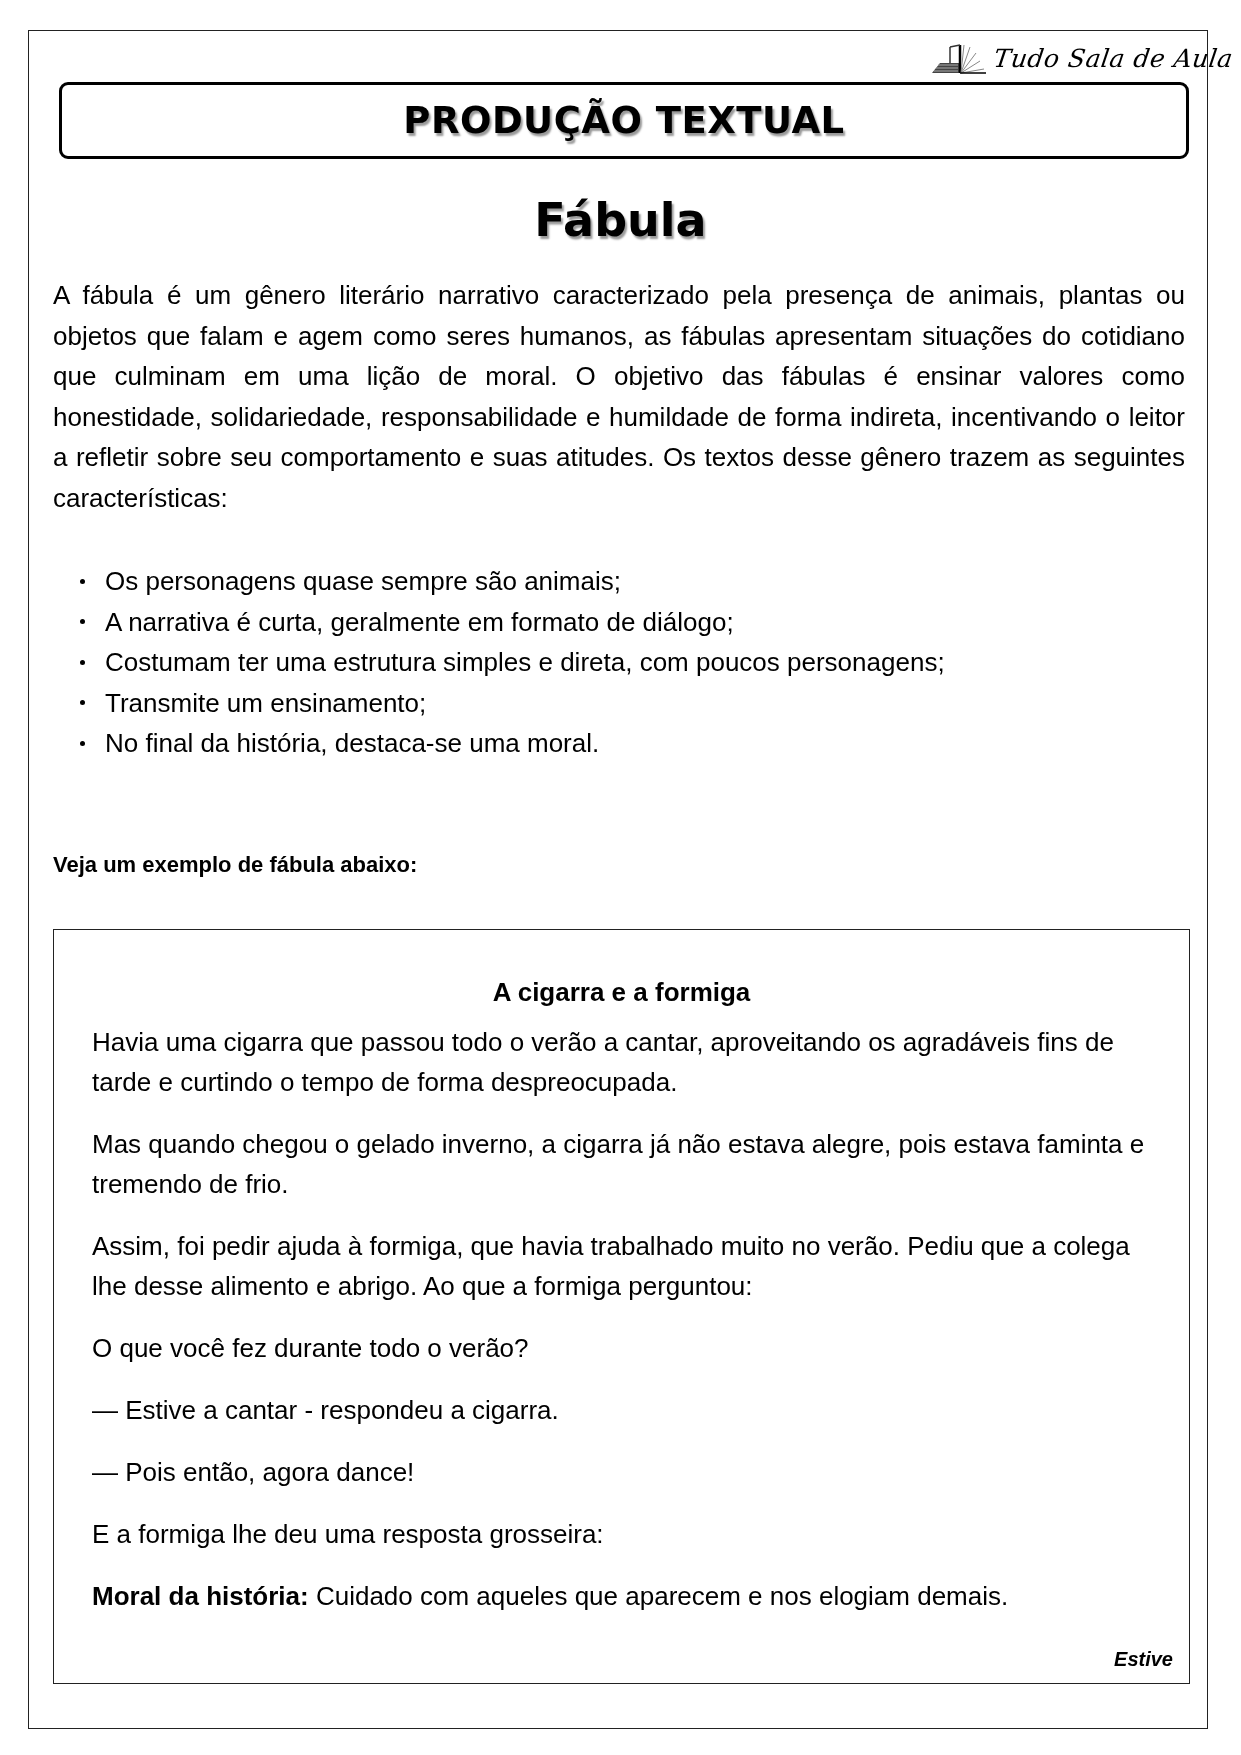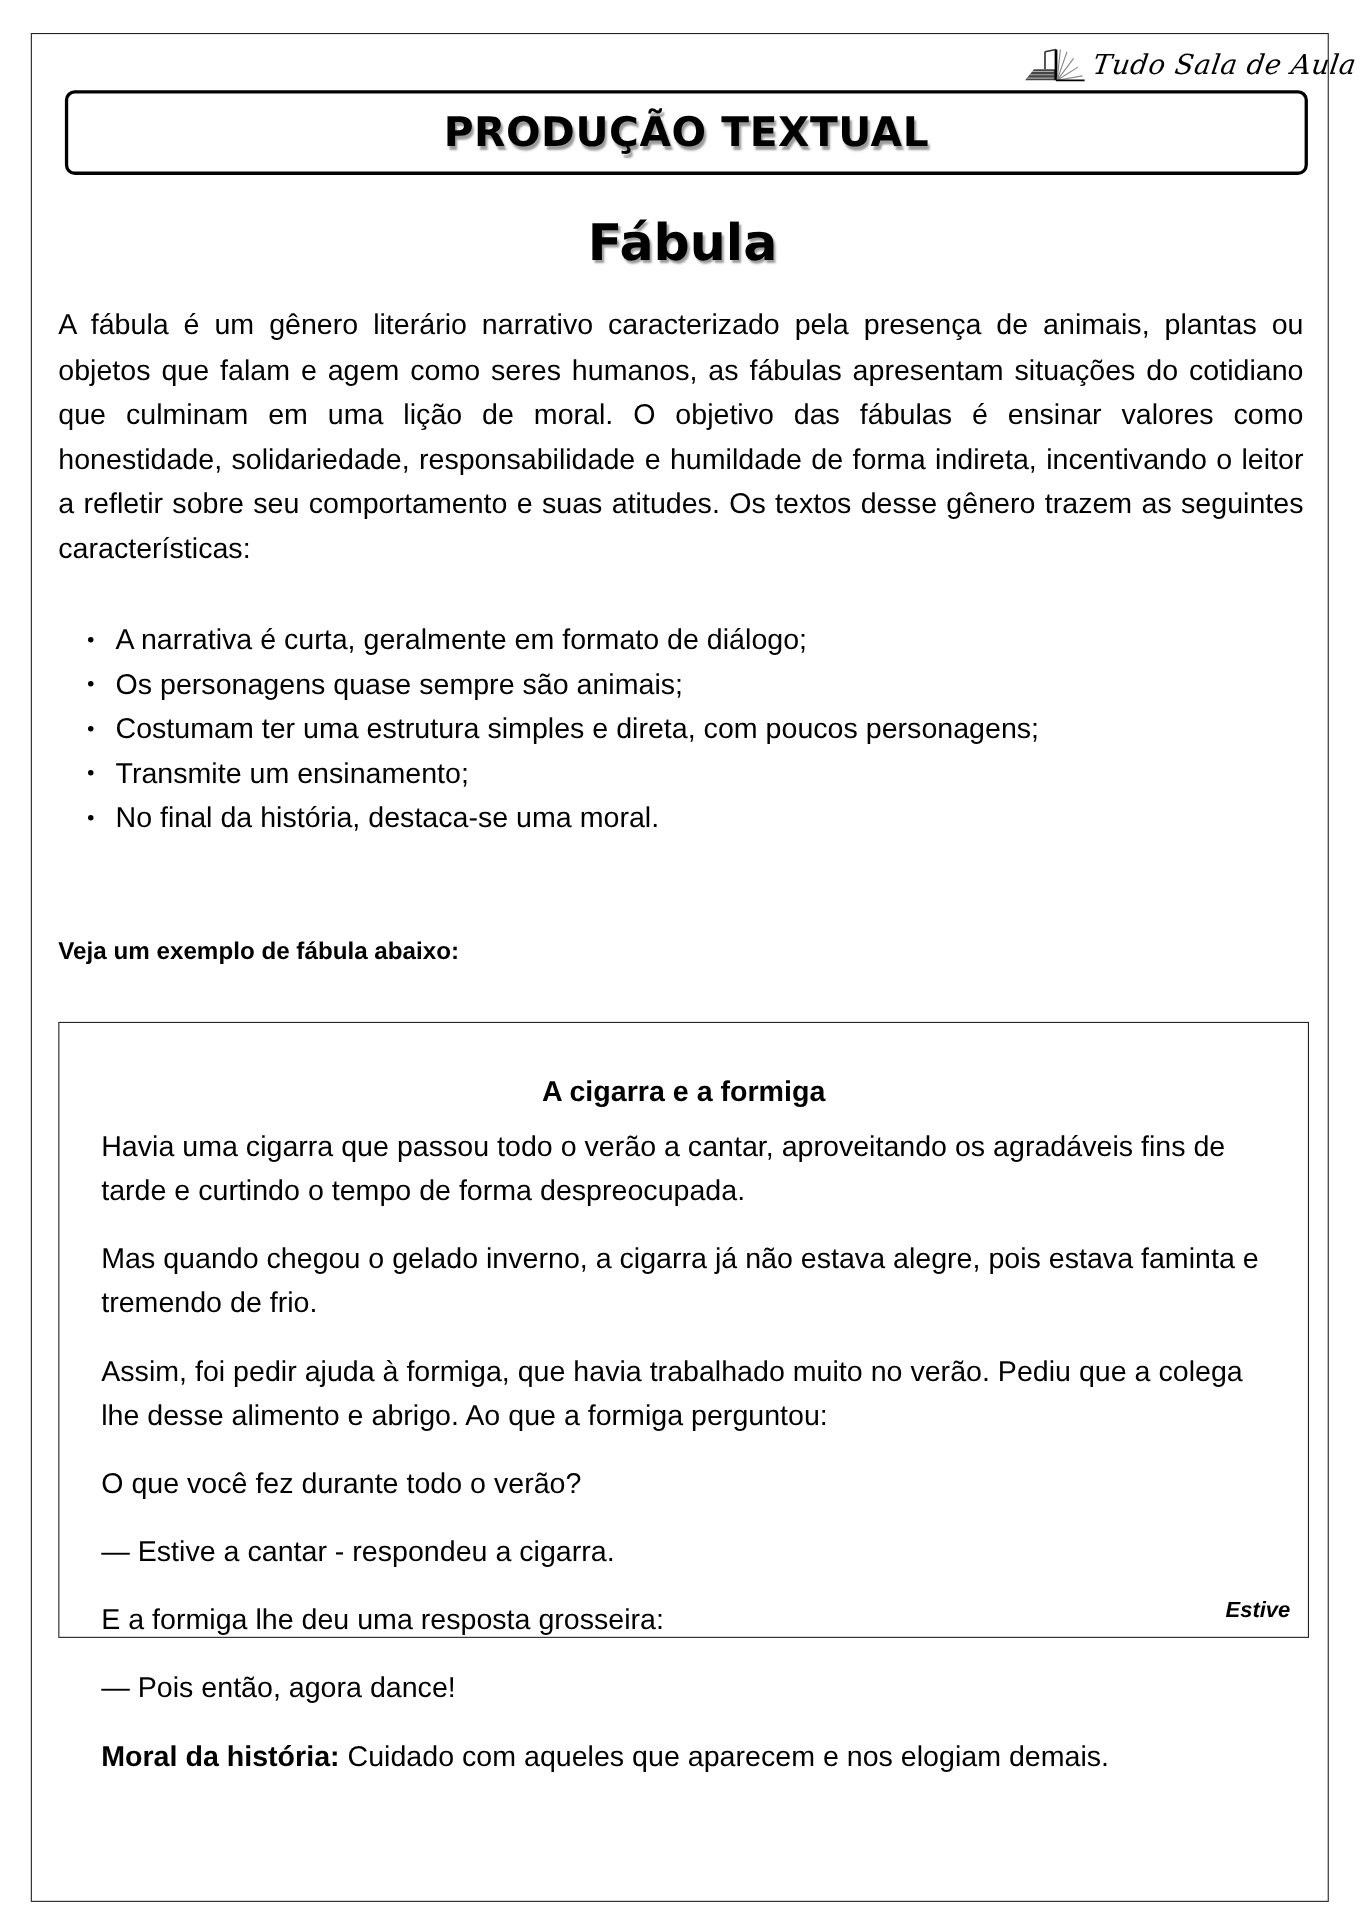--- a/index.html
+++ b/index.html
@@ -20,21 +20,21 @@
                 font-family: "DejaVu Sans", sans-serif; font-weight: bold; font-size: 46px;
                 text-shadow: 2px 3px 2px #9a9a9a; }
     .intro { position: absolute; left: 53px; top: 275px; width: 1132px; font-size: 26px;
              line-height: 40.5px; text-align: justify; margin: 0; }
     .features { position: absolute; left: 78px; top: 561px; margin: 0; padding: 0; list-style: none;
                 font-size: 26px; line-height: 40.5px; }
     .features li { display: flex; align-items: center; }
     .bullet { display: inline-block; width: 5px; height: 5px; border-radius: 50%; background: #000;
               margin-right: 20px; margin-left: 2px; }
     .example-label { position: absolute; left: 53px; top: 852px; font-size: 22px; font-weight: bold; text-align: right; }
-    .story-box { position: absolute; left: 53px; top: 929px; width: 1137px; height: 560px;
+    .story-box { position: absolute; left: 53px; top: 929px; width: 1137px; height: 755px;
                  border: 1.5px solid #222; box-sizing: border-box; }
     .story-title { position: absolute; left: 0; width: 100%; top: 47px; text-align: center;
                    font-size: 26px; font-weight: bold; }
     .story-body { position: absolute; left: 38px; top: 92px; width: 1060px; font-size: 26px; line-height: 40px; }
     .story-body p { margin: 0 0 22px 0; }
     .moral-label { font-weight: bold; }
     .author { position: absolute; right: 16px; bottom: 12px; font-size: 20px; font-weight: bold; font-style: italic; }
   </style>
 </head>
 <body>
@@ -62,25 +62,25 @@
   <span class="title-text">PRODUÇÃO TEXTUAL</span>
 </div>
 
 <div class="subtitle">Fábula</div>
 
 <p class="intro">A fábula é um gênero literário narrativo caracterizado pela presença de animais, plantas ou objetos que falam e agem como seres humanos, as fábulas apresentam situações do cotidiano que culminam em uma lição de moral. O objetivo das fábulas é ensinar valores como honestidade, solidariedade, responsabilidade e humildade de forma indireta, incentivando o leitor a refletir sobre seu comportamento e suas atitudes. Os textos desse gênero trazem as seguintes características:</p>
 
 <ul class="features">
   <li>
       <span class="bullet"></span>
-      <span>A narrativa é curta, geralmente em formato de diálogo;</span>
+      <span>Os personagens quase sempre são animais;</span>
     </li>
   <li>
       <span class="bullet"></span>
-      <span>Os personagens quase sempre são animais;</span>
+      <span>A narrativa é curta, geralmente em formato de diálogo;</span>
     </li>
   <li>
       <span class="bullet"></span>
       <span>Costumam ter uma estrutura simples e direta, com poucos personagens;</span>
     </li>
   <li>
       <span class="bullet"></span>
       <span>Transmite um ensinamento;</span>
     </li>
   <li>
@@ -92,18 +92,18 @@
 <div class="example-label">Veja um exemplo de fábula abaixo:</div>
 
 <div class="story-box">
   <div class="story-title">A cigarra e a formiga</div>
   <div class="story-body">
     <p>Havia uma cigarra que passou todo o verão a cantar, aproveitando os agradáveis fins de tarde e curtindo o tempo de forma despreocupada.</p>
     <p>Mas quando chegou o gelado inverno, a cigarra já não estava alegre, pois estava faminta e tremendo de frio.</p>
     <p>Assim, foi pedir ajuda à formiga, que havia trabalhado muito no verão. Pediu que a colega lhe desse alimento e abrigo. Ao que a formiga perguntou:</p>
     <p>O que você fez durante todo o verão?</p>
     <p>— Estive a cantar - respondeu a cigarra.</p>
+    <p>— Pois então, agora dance!</p>
     <p>E a formiga lhe deu uma resposta grosseira:</p>
-    <p>— Pois então, agora dance!</p>
     <p><span class="moral-label">Moral da história:</span><span> Cuidado com aqueles que aparecem e nos elogiam demais.</span></p>
   </div>
   <div class="author">Estive</div>
 </div>
 
 </body></html>

